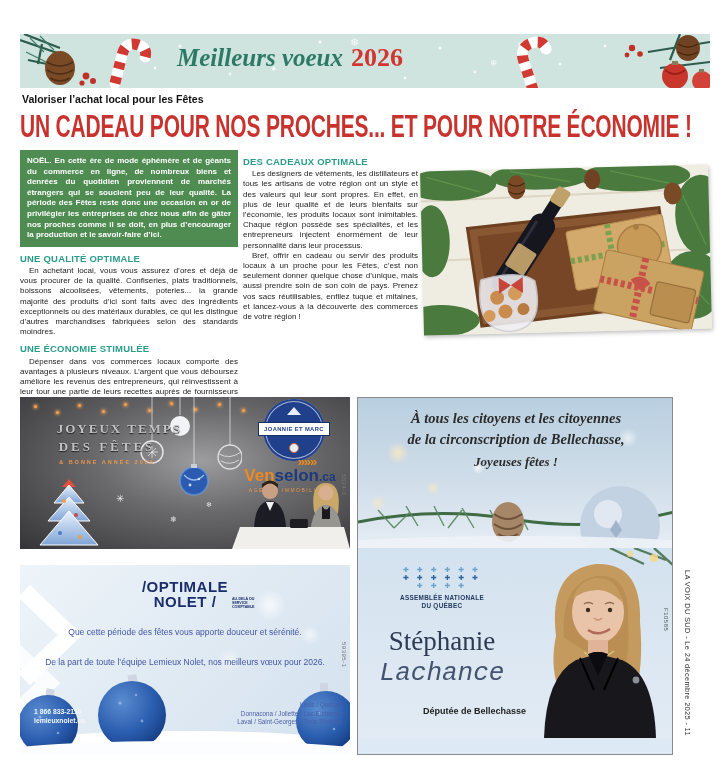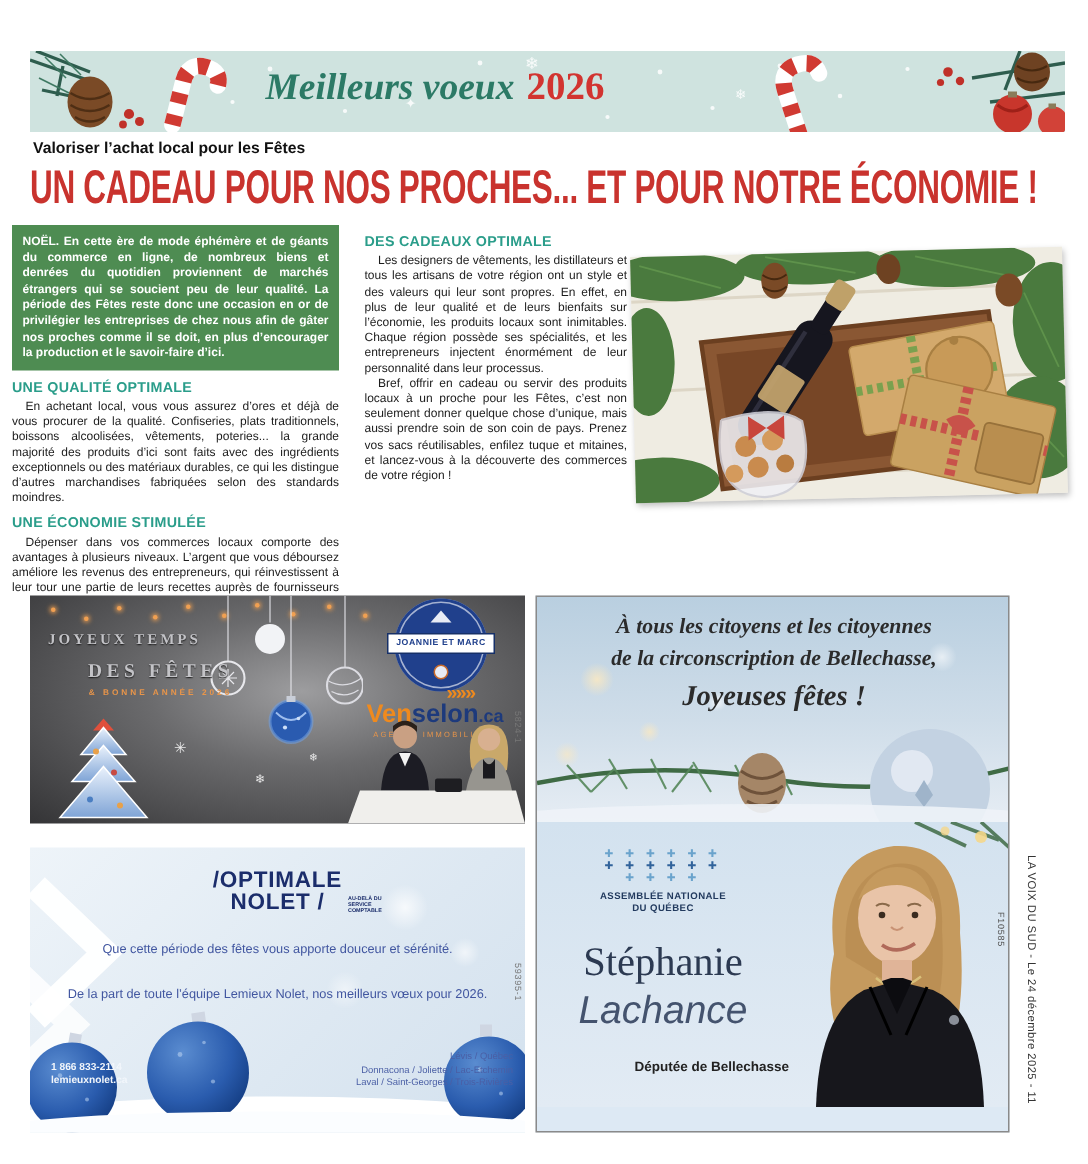--- a/index.html
+++ b/index.html
@@ -13,37 +13,37 @@
   .banner-script .script { font-family:"Liberation Serif", serif; font-style:italic; font-weight:bold; font-size:25px; color:#2c7a66; }
   .banner-script .year { font-family:"Liberation Serif", serif; font-weight:bold; font-size:26px; color:#d23430; margin-left:8px; }
   .banner-flake { color:#ffffff; opacity:.85; }
 
   
   .kicker { left:22px; top:93px; font-size:10.5px; font-weight:bold; color:#111; }
   .headline { left:20px; top:108px; width:700px; font-size:21px; font-weight:bold; color:#c9332e; letter-spacing:-0.2px; transform:scaleY(1.5); transform-origin:left top; white-space:nowrap; }
 
   
   .col { font-size:8px; line-height:10.2px; color:#1c1c1c; text-align:justify; }
-  .col1 { left:8px; top:150px; width:218px; height:248px; overflow:hidden; }
+  .col1 { left:20px; top:150px; width:218px; height:248px; overflow:hidden; }
   .col2 { left:243px; top:150px; width:175px; height:245px; overflow:hidden; }
   .intro-box { background:#4e8c52; color:#fff; font-weight:bold; padding:6px 7px; line-height:10.6px; text-align:justify; }
   .sec-h { color:#2a9d8a; font-weight:bold; font-size:9.5px; letter-spacing:.2px; margin:7px 0 2px 0; text-align:left; }
   .p-ind { text-indent:9px; }
 
   
   .photo { left:422px; top:168px; width:288px; height:164px; transform:rotate(-1.4deg); box-shadow:1px 2px 4px rgba(0,0,0,.25); background:#f2efe8; }
 
   
   .vert-txt { writing-mode:vertical-rl; font-size:6px; color:#777; letter-spacing:.5px; }
   .page-credit { left:683px; top:570px; writing-mode:vertical-rl; font-size:7.5px; color:#333; letter-spacing:.3px; }
 
   
   .ad-vend { left:20px; top:397px; width:330px; height:152px; overflow:hidden;
     background:radial-gradient(ellipse at 55% 42%, #9d9d9f 0%, #6b6b6d 40%, #343436 100%); }
-  .vd-greet1 { left:12px; top:24px; width:150px; text-align:left; font-family:"Liberation Serif", serif; font-weight:bold; font-size:10px; letter-spacing:2px; color:#c3c3c7; text-shadow:0 1px 1px #1a1a1a; }
+  .vd-greet1 { left:12px; top:24px; width:150px; text-align:right; font-family:"Liberation Serif", serif; font-weight:bold; font-size:13px; letter-spacing:2px; color:#c3c3c7; text-shadow:0 1px 1px #1a1a1a; }
   .vd-greet2 { left:12px; top:42px; width:150px; text-align:center; font-family:"Liberation Serif", serif; font-weight:bold; font-size:13px; letter-spacing:3px; color:#c3c3c7; text-shadow:0 1px 1px #1a1a1a; }
   .vd-sub { left:12px; top:62px; width:150px; text-align:center; font-size:5.5px; letter-spacing:2px; color:#e8954a; font-weight:bold; }
   .vd-badge { left:243px; top:2px; width:62px; height:62px; border-radius:50%; background:#20408c; box-shadow:inset 0 0 0 2px #20408c, inset 0 0 0 3px rgba(255,255,255,.6); }
   .vd-badge-band { left:-5px; top:23px; width:72px; height:14px; background:#fff; border:1px solid #16securty306b; border:1px solid #163068; display:flex; align-items:center; justify-content:center; }
   .vd-badge-band span { font-size:5.8px; font-weight:bold; color:#20408c; letter-spacing:.4px; white-space:nowrap; }
   .vd-badge-top { left:24px; top:8px; width:0; height:0; border-left:7px solid transparent; border-right:7px solid transparent; border-bottom:8px solid #e8ecf5; }
   .vd-badge-dot { left:26px; top:44px; width:10px; height:10px; border-radius:50%; background:#e8ecf5; border:1px solid #c86a2a; }
   .vd-logo { right:5px; top:60px; width:110px; text-align:center; }
   .vd-arrows { display:block; color:#ef8a1e; font-size:13px; font-weight:bold; letter-spacing:-1px; line-height:10px; padding-left:34px; }
   .vd-word { font-size:17px; font-weight:bold; line-height:17px; }
@@ -73,28 +73,28 @@
     background:
       radial-gradient(circle 16px at 40px 55px, rgba(248,232,196,.9), rgba(248,232,196,0) 70%),
       radial-gradient(circle 10px at 75px 90px, rgba(248,232,196,.8), rgba(248,232,196,0) 70%),
       radial-gradient(circle 12px at 20px 105px, rgba(248,232,196,.7), rgba(248,232,196,0) 70%),
       radial-gradient(circle 9px at 120px 70px, rgba(255,255,255,.8), rgba(255,255,255,0) 70%),
       radial-gradient(circle 14px at 270px 40px, rgba(255,255,255,.6), rgba(255,255,255,0) 70%),
       linear-gradient(180deg, #b9cfe0 0%, #cfdde9 55%, #e6edf4 100%); }
   .la-script { left:0; width:316px; text-align:center; font-family:"Liberation Serif", serif; font-style:italic; color:#2b2b2b; }
   .la-s1 { top:12px; font-size:14.5px; font-weight:bold; }
   .la-s2 { top:33px; font-size:14.5px; font-weight:bold; }
-  .la-s3 { top:56px; font-size:19px; font-weight:bold; }
+  .la-s3 { top:56px; font-size:13px; font-weight:bold; }
   .la-mid { left:0; top:150px; width:316px; height:190px; background:linear-gradient(180deg,#d3e2ef 0%, #e2ebf4 100%); }
   .la-emblem { left:24px; top:18px; width:120px; text-align:center; }
   .la-emblem .row { display:block; font-size:7px; letter-spacing:3px; line-height:8px; color:#6aa3cc; }
   .la-emblem .row.mid { color:#31639b; }
   .la-org { left:4px; top:46px; width:160px; text-align:center; font-size:6.4px; font-weight:bold; color:#223a5e; line-height:7.5px; letter-spacing:.3px; }
   .la-first { left:0px; top:78px; width:168px; text-align:center; font-family:"Liberation Serif", serif; font-size:27px; color:#2c3a52; }
-  .la-last { left:0px; top:110px; width:168px; text-align:center; font-family:Liberation Sans, sans-serif; font-style:italic; font-size:26px; color:#44536e; }
+  .la-last { left:0px; top:110px; width:168px; text-align:center; font-family:Liberation Mono, monospace; font-style:italic; font-size:26px; color:#44536e; }
   .la-title { left:0px; top:158px; width:168px; text-align:right; font-size:9px; font-weight:bold; color:#222; }
   .la-bar { left:0; top:340px; width:316px; height:18px; background:#3a6ca6; color:#fff; font-size:9.5px; text-align:center; line-height:18px; }
 </style>
 </head>
 <body>
 
 <div id="page">
 
   <div class="abs banner">
     <svg class="abs" width="690" height="54" viewBox="0 0 690 54">

